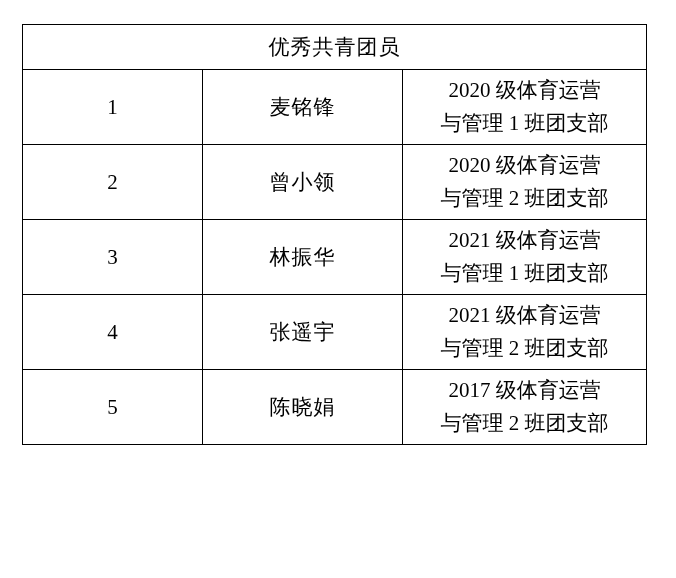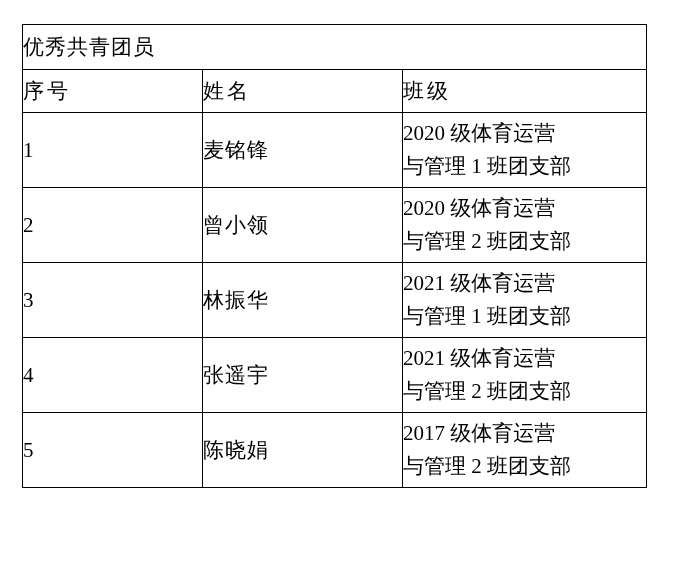--- a/index.html
+++ b/index.html
@@ -23,20 +23,21 @@
   .doc-table {
     position: absolute;
     left: 22px;
     top: 24px;
     width: 624px;
     border-collapse: collapse;
     table-layout: fixed;
   }
   .doc-table td {
     border: 1px solid #000000;
+    text-align: center;
     vertical-align: middle;
     padding: 0;
     font-size: 21px;
     line-height: 1.55;
     font-family: "Liberation Serif", "DejaVu Serif", serif;
   }
   .col-no   { width: 180px; }
   .col-name { width: 200px; }
   .col-class{ width: 244px; }
 
@@ -77,25 +78,20 @@
   <table class="doc-table">
     <colgroup>
       <col class="col-no">
       <col class="col-name">
       <col class="col-class">
     </colgroup>
     <tbody>
       <tr>
         <td class="title-cell" colspan="3">优秀共青团员</td>
       </tr>
-      <tr>
-        <td class="header-cell">序号</td>
-        <td class="header-cell">姓名</td>
-        <td class="header-cell">班级</td>
-      </tr>
 
       <tr class="body-row">
         <td class="num-cell">1</td>
         <td class="name-cell">麦铭锋</td>
         <td class="class-cell">
           <span class="class-line">2020 级体育运营</span>
           <span class="class-line">与管理 1 班团支部</span>
         </td>
       </tr>
 

